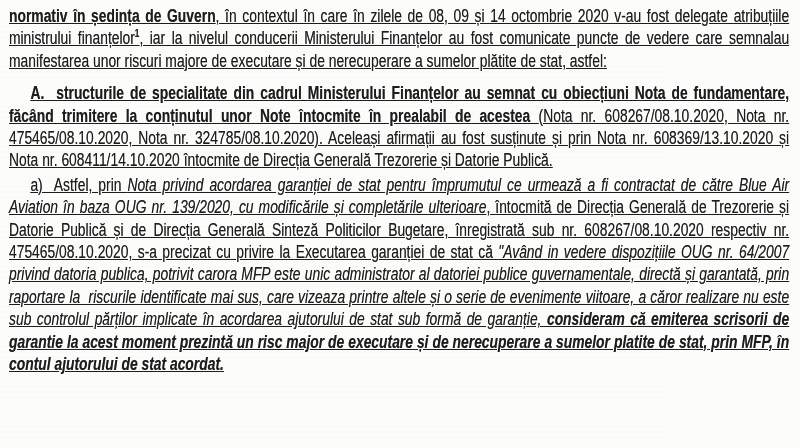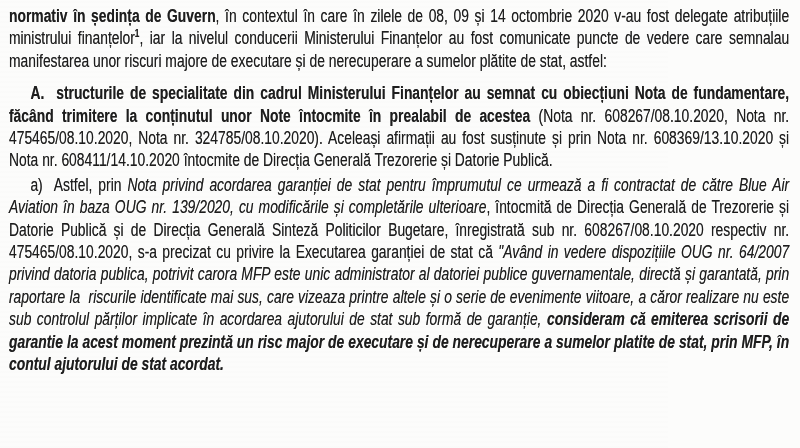--- a/index.html
+++ b/index.html
@@ -14,20 +14,21 @@
   .page {
     position: absolute;
     top: 0; left: 0;
     width: 668px;
     height: 448px;
     padding: 5px 0 16px 9px;
     box-sizing: border-box;
     background:
       repeating-linear-gradient(0deg, rgba(60,60,60,0.006) 0 2px, transparent 2px 5px),
       #fcfcfb;
+    text-decoration: underline;
   }
   .doc {
     width: 985px;
     transform: scaleX(0.792);
     transform-origin: top left;
     font-size: 17.5px;
     line-height: 22.4px;
     text-align: justify;
     text-shadow: 0 0 0.6px rgba(25,25,25,0.55);
   }

